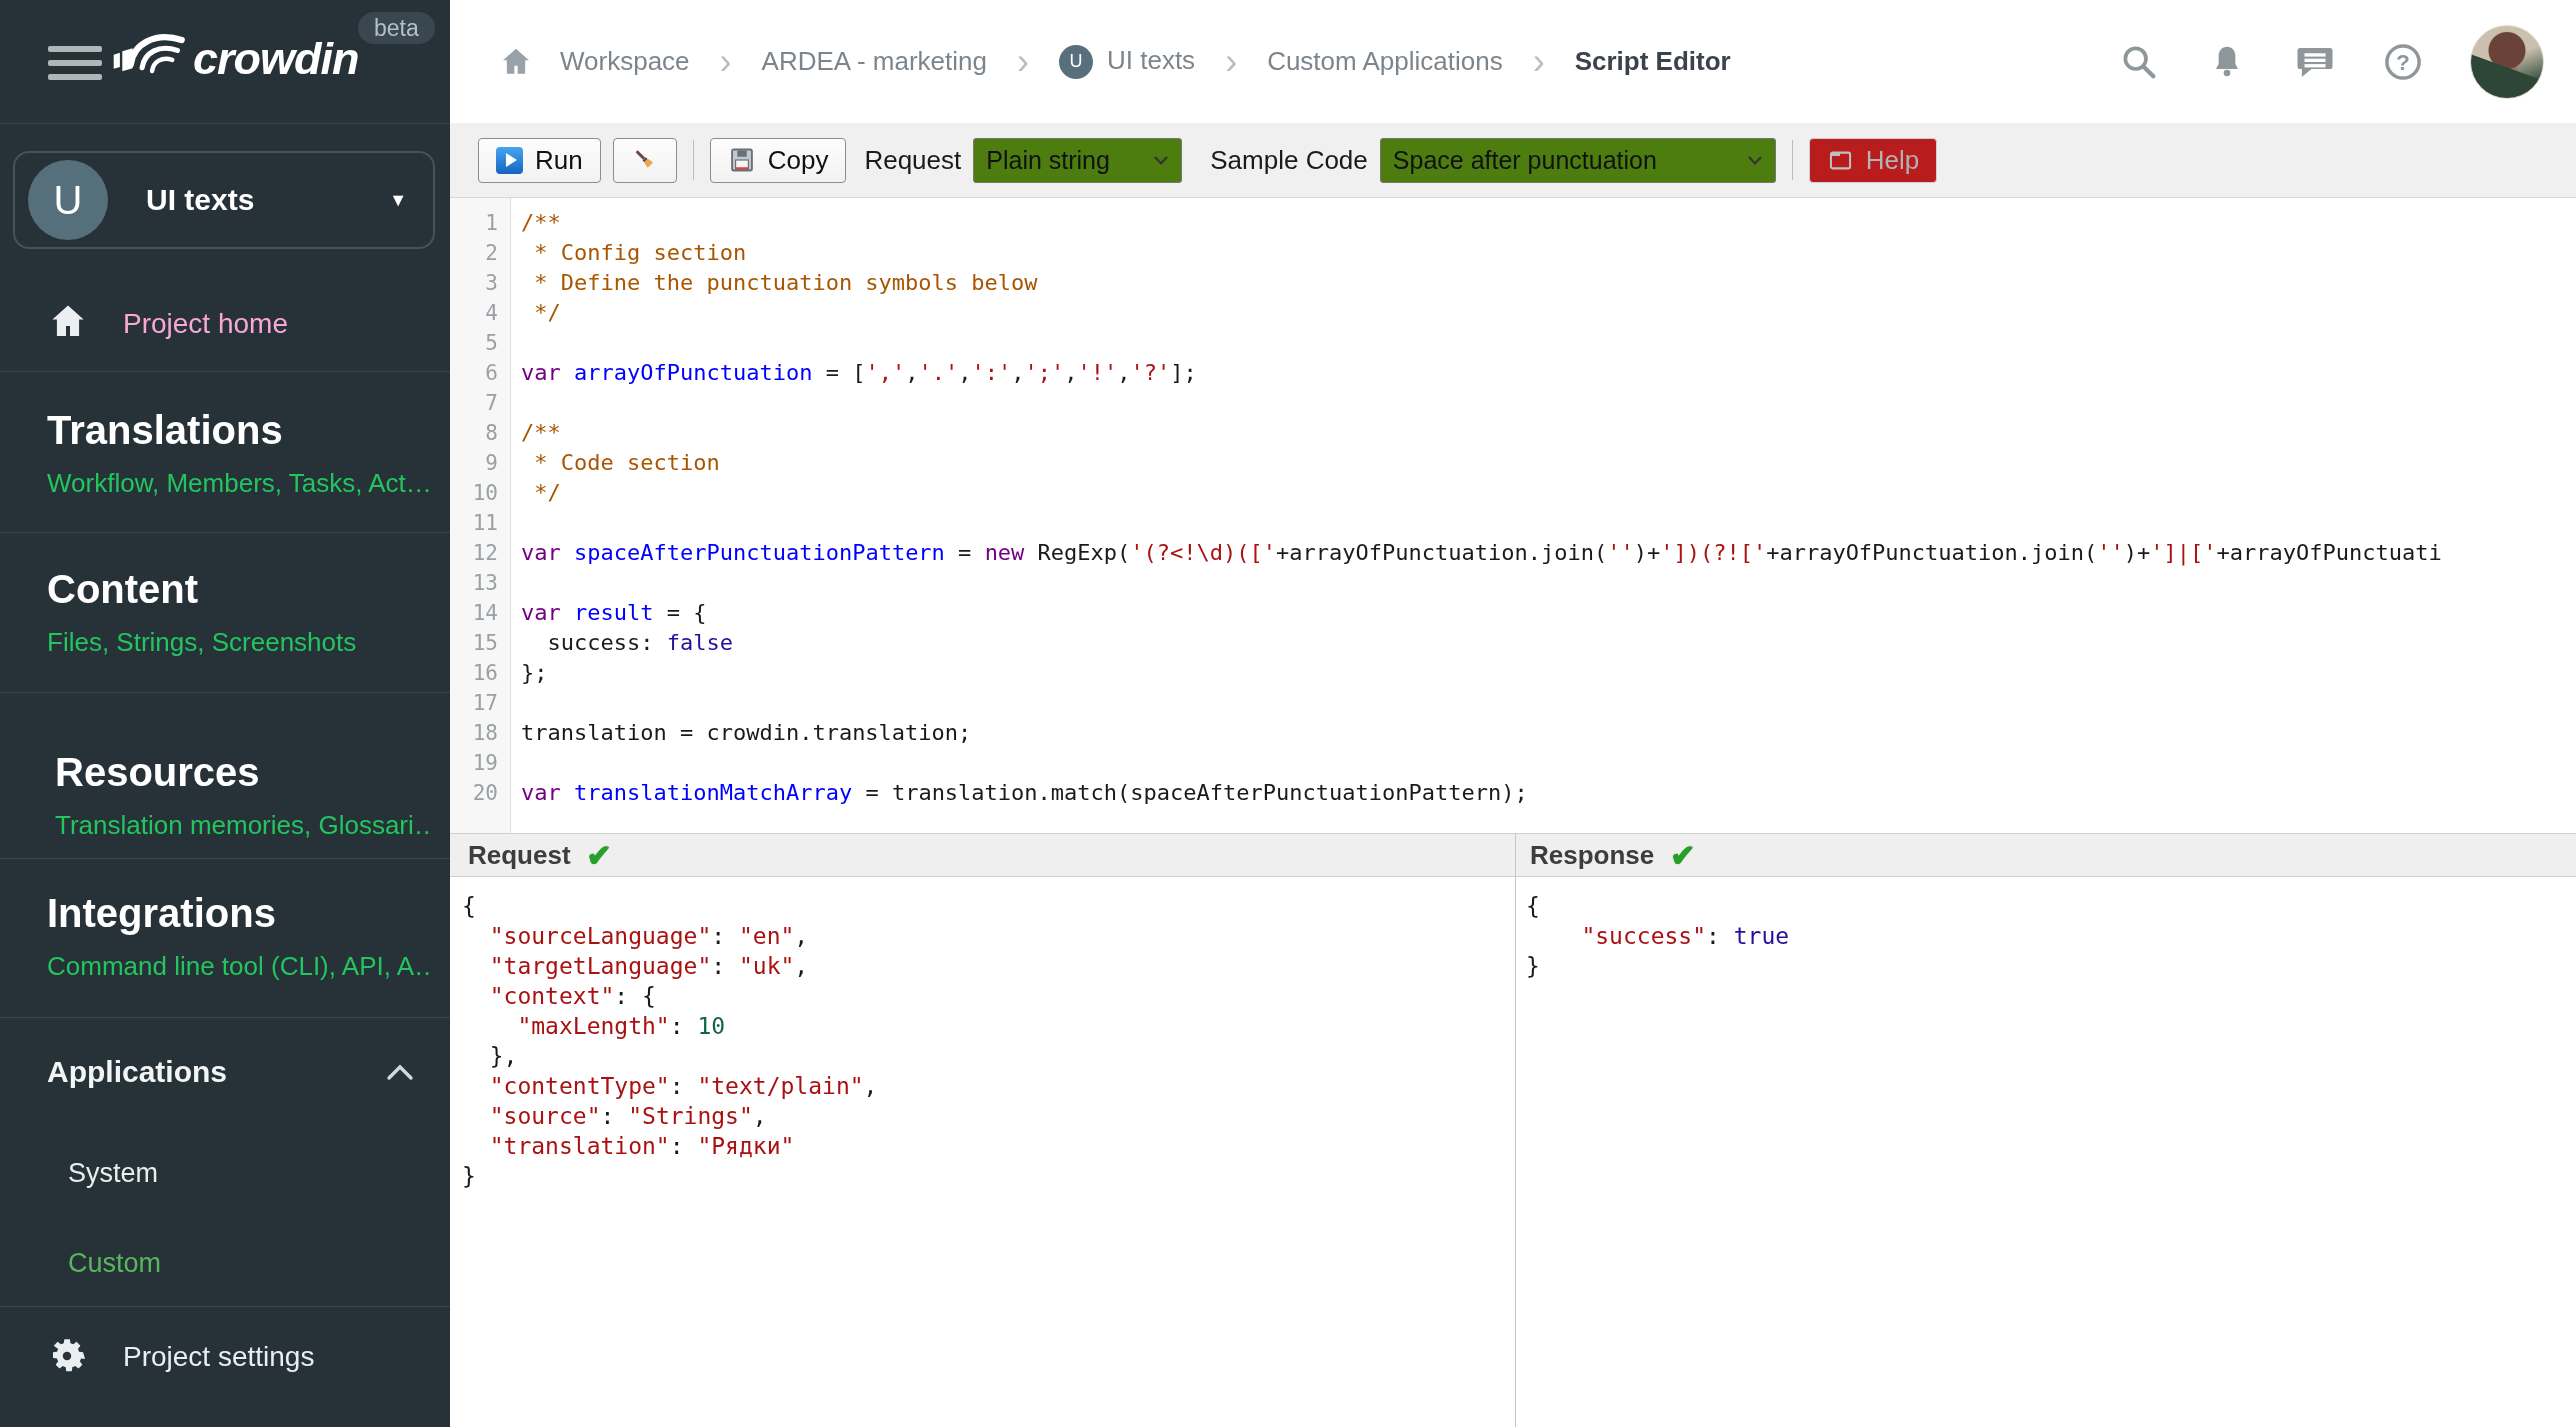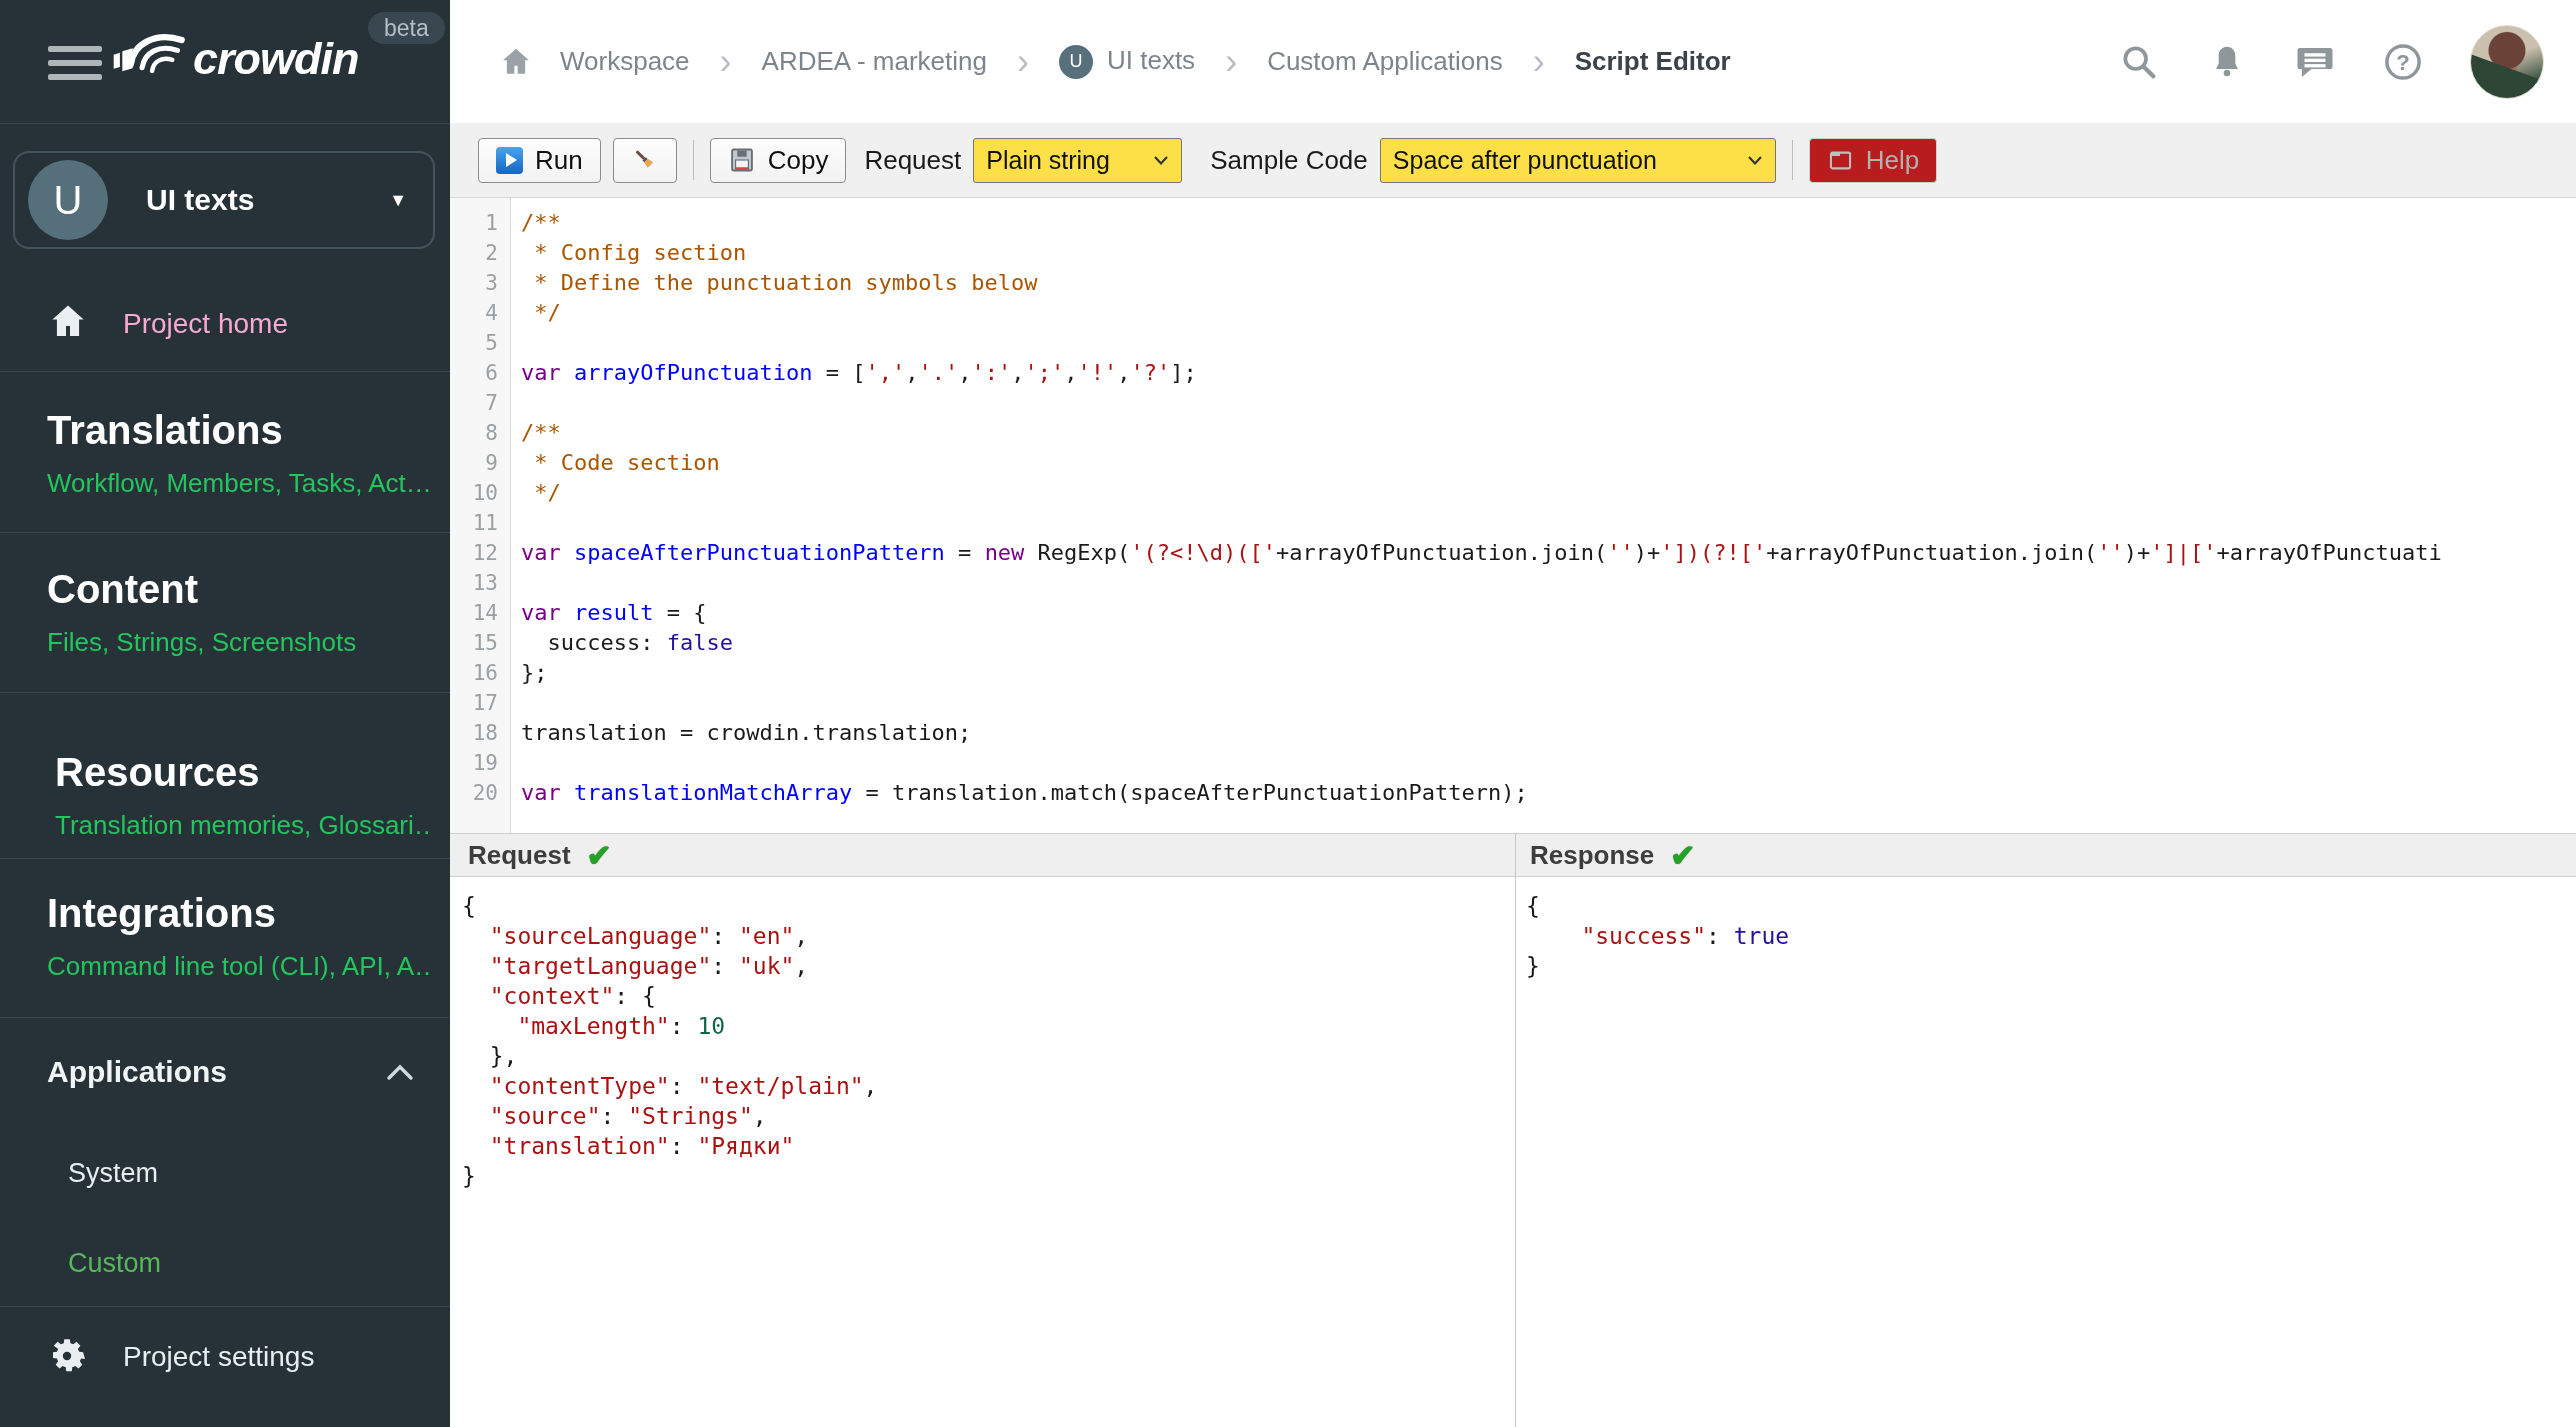--- a/index.html
+++ b/index.html
@@ -8,21 +8,21 @@
   .app{position:relative;width:2576px;height:1344px}
 
   
   .sidebar{position:absolute;left:0;top:0;width:450px;height:1428px;background:var(--sidebar-bg,#263238);color:#eceff1}
   .sb-divider{position:absolute;left:0;width:450px;height:1px;background:#38464f}
   .hamburger{position:absolute;left:48px;top:46px;width:54px;height:34px;cursor:pointer}
   .hamburger i{display:block;width:54px;height:6px;border-radius:2px;background:#aeb6ba;margin-bottom:8px}
   .logo{position:absolute;left:111px;top:28px;display:flex;align-items:center}
   .logo-mark{width:76px;height:62px}
   .logo-text{font-size:45px;font-weight:800;font-style:italic;color:#fff;letter-spacing:-1px;margin-left:6px}
-  .beta-pill{position:absolute;left:368px;top:12px;height:32px;padding:0 16px;border-radius:16px;background:#394750;color:#b4bfc6;font-size:23px;line-height:32px}
+  .beta-pill{position:absolute;left:358px;top:12px;height:32px;padding:0 16px;border-radius:16px;background:#394750;color:#b4bfc6;font-size:23px;line-height:32px}
   .proj-selector{position:absolute;left:13px;top:151px;width:422px;height:98px;border:2px solid #44545e;border-radius:16px;display:flex;align-items:center;cursor:pointer}
   .proj-avatar{width:80px;height:80px;border-radius:50%;background:#56707b;color:#fff;font-size:40px;display:flex;align-items:center;justify-content:center;margin-left:13px}
   .proj-name{font-size:30px;font-weight:700;color:#fff;margin-left:38px;flex:1}
   .proj-caret{margin-right:26px;color:#fff;font-size:18px}
   .sb-home-icon{position:absolute;left:46px;top:301px}
   .sb-home-label{position:absolute;left:123px;top:308px;font-size:28px;font-weight:500;color:#f9a8d4;cursor:pointer}
   .sb-sec{position:absolute;left:47px;right:20px;cursor:pointer}
   .sb-title{display:block;font-size:40px;line-height:36px;font-weight:700;color:#ffffff}
   .sb-sub{display:block;font-size:26px;line-height:32px;color:#22c55e;margin-top:19px;white-space:nowrap;overflow:hidden}
   .apps-title{position:absolute;left:47px;top:1055px;font-size:30px;font-weight:700;color:#f2f5f6;cursor:pointer}
@@ -51,21 +51,21 @@
 
   
   .toolbar{position:absolute;left:450px;top:123px;width:2126px;height:75px;background:#f0f0f0;border-bottom:1px solid #d8d8d8;display:flex;align-items:center;padding-left:28px}
   .tbtn{display:flex;align-items:center;gap:12px;height:45px;padding:0 17px;background:linear-gradient(#fdfdfd,#f2f2f2);border:1px solid #8c8c8c;border-radius:4px;font-size:26px;color:#111;cursor:pointer}
   .tbtn+.tbtn{margin-left:12px}
   .tbtn.disabled{color:#b2b2b2;border-color:#cfcfcf;background:#b91c1c;cursor:default}
   .tsep{width:1px;height:40px;background:#bdbdbd;margin:0 16px}
   .run-glyph{width:27px;height:27px;border-radius:4px;background:linear-gradient(#47a4f0,#1565c0);display:flex;align-items:center;justify-content:center}
   .run-glyph i{display:block;width:0;height:0;border-left:11px solid #fff;border-top:7px solid transparent;border-bottom:7px solid transparent;margin-left:3px}
   .tlabel{font-size:26px;color:#1a1a1a;margin:0 12px 0 18px}
-  .sel{position:relative;height:45px;background:#fde047;border:1px solid #767676;border-radius:3px;display:flex;align-items:center;padding:0 48px 0 12px;font-size:25px;color:#111;cursor:pointer;white-space:nowrap}
+  .sel{position:relative;height:45px;background:#4d7c0f;border:1px solid #767676;border-radius:3px;display:flex;align-items:center;padding:0 48px 0 12px;font-size:25px;color:#111;cursor:pointer;white-space:nowrap}
   .sel-arrow{position:absolute;right:12px;top:16px}
   .sel.req{width:209px}
   .sel.sample{width:396px}
 
   
   .editor{position:absolute;left:450px;top:198px;width:2126px;height:635px;background:#fff;overflow:hidden;padding-top:10px;font-family:"DejaVu Sans Mono",monospace}
   .ed-gutter-bg{position:absolute;left:0;top:0;bottom:0;width:61px;background:#f7f7f7;border-right:1px solid #dcdcdc}
   .ed-row{position:relative;display:flex;height:30px;line-height:30px;z-index:1}
   .ed-n{flex:0 0 61px;text-align:right;padding-right:13px;color:#9aa0a4;font-size:21px}
   .ed-c{padding-left:10px;font-size:22px;white-space:pre;color:#1a1a1a}

